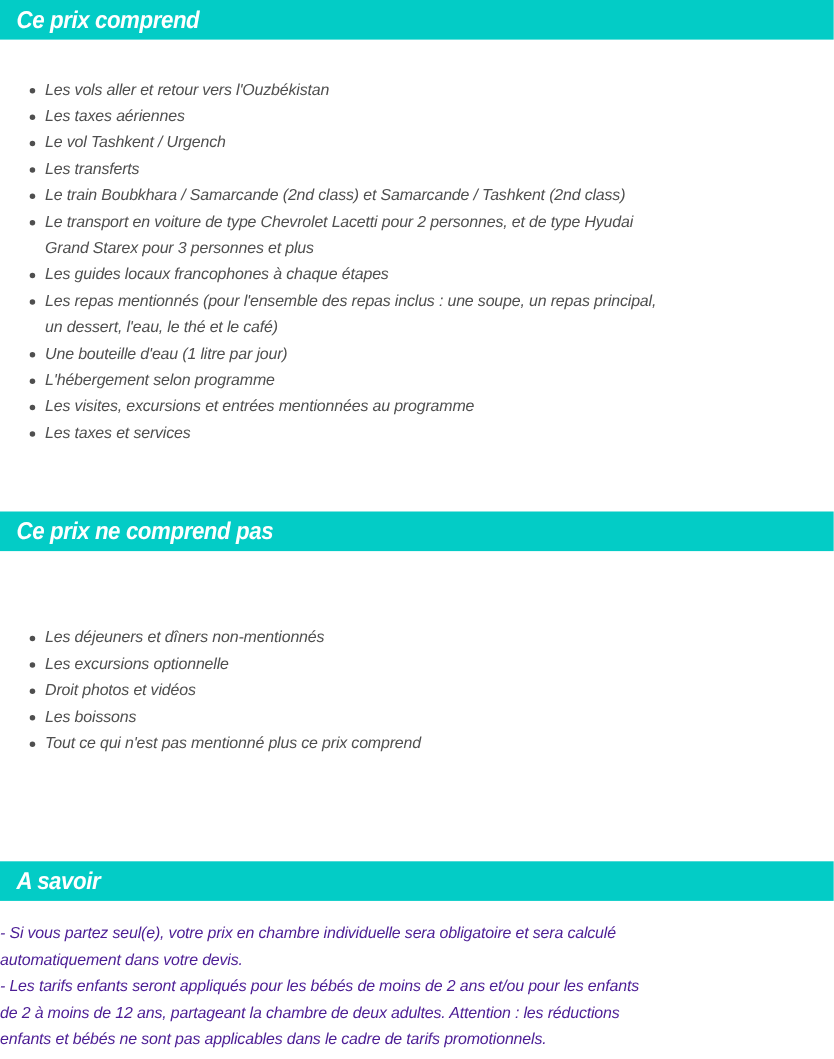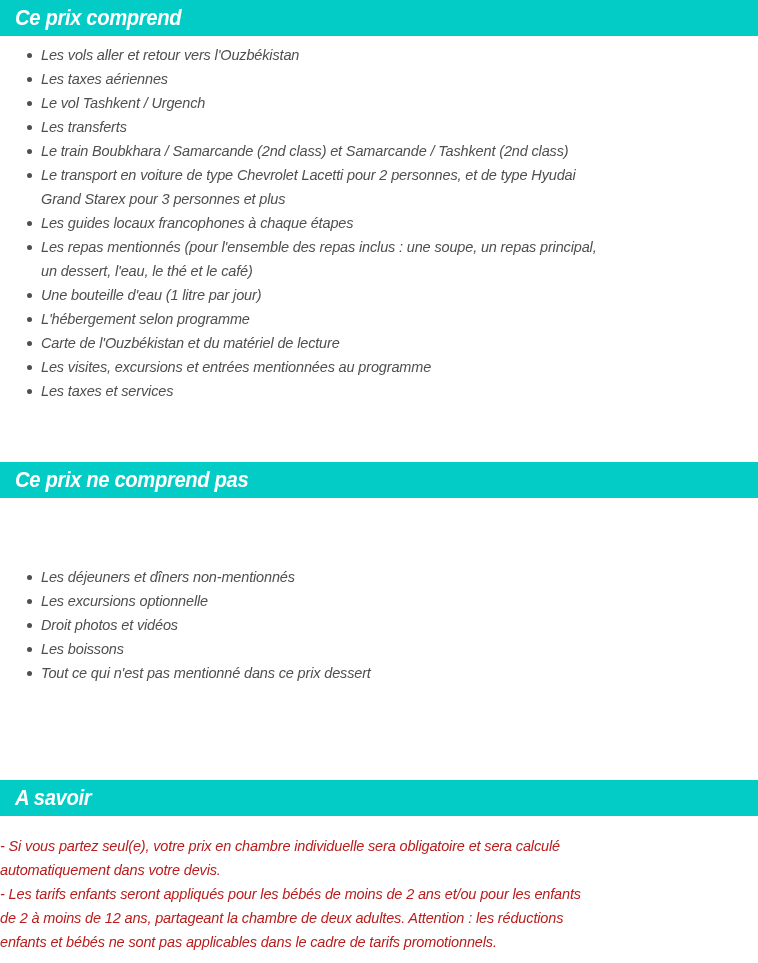--- a/index.html
+++ b/index.html
@@ -69,38 +69,38 @@
     left: 27px;
     top: 10px;
     width: 5px;
     height: 5px;
     border-radius: 50%;
     background: #4f4f4f;
   }
 
   
   .list-block-included {
-    padding-top: 7px;
+    padding-top: 34px;
   }
   .list-block-excluded {
     padding-top: 19px;
     margin-top: 48px;
   }
 
   .spacer-after-included { height: 59px; }
   .spacer-after-excluded { height: 95px; }
 
   
   .notes-block {
     padding-top: 18px;
     padding-right: 8px;
   }
   .note-paragraph {
     margin: 0;
-    color: #b91c1c;
+    color: #4c1d95;
     font-family: "Liberation Sans", "DejaVu Sans", sans-serif;
     font-size: 14.5px;
     font-style: italic;
     line-height: 24px;
     letter-spacing: -0.15px;
   }
 </style>
 </head>
 <body>
 
@@ -115,39 +115,38 @@
       <li class="bullet-item">Les vols aller et retour vers l'Ouzbékistan</li>
       <li class="bullet-item">Les taxes aériennes</li>
       <li class="bullet-item">Le vol Tashkent / Urgench</li>
       <li class="bullet-item">Les transferts</li>
       <li class="bullet-item">Le train Boubkhara / Samarcande (2nd class) et Samarcande / Tashkent (2nd class)</li>
       <li class="bullet-item">Le transport en voiture de type Chevrolet Lacetti pour 2 personnes, et de type Hyudai Grand Starex pour 3 personnes et plus</li>
       <li class="bullet-item">Les guides locaux francophones à chaque étapes</li>
       <li class="bullet-item">Les repas mentionnés (pour l'ensemble des repas inclus : une soupe, un repas principal, un dessert, l'eau, le thé et le café)</li>
       <li class="bullet-item">Une bouteille d'eau (1 litre par jour)</li>
       <li class="bullet-item">L'hébergement selon programme</li>
-      <li class="bullet-item">Carte de l'Ouzbékistan et du matériel de lecture</li>
       <li class="bullet-item">Les visites, excursions et entrées mentionnées au programme</li>
       <li class="bullet-item">Les taxes et services</li>
     </ul>
   </div>
 
   <div class="spacer-after-included"></div>
 
   <div class="section-bar">
     <span class="section-bar-title">Ce prix ne comprend pas</span>
   </div>
 
   <div class="list-block-excluded">
     <ul class="bullet-list">
       <li class="bullet-item">Les déjeuners et dîners non-mentionnés</li>
       <li class="bullet-item">Les excursions optionnelle</li>
       <li class="bullet-item">Droit photos et vidéos</li>
       <li class="bullet-item">Les boissons</li>
-      <li class="bullet-item">Tout ce qui n'est pas mentionné dans ce prix dessert</li>
+      <li class="bullet-item">Tout ce qui n'est pas mentionné plus ce prix comprend</li>
     </ul>
   </div>
 
   <div class="spacer-after-excluded"></div>
 
   <div class="section-bar">
     <span class="section-bar-title">A savoir</span>
   </div>
 
   <div class="notes-block">

